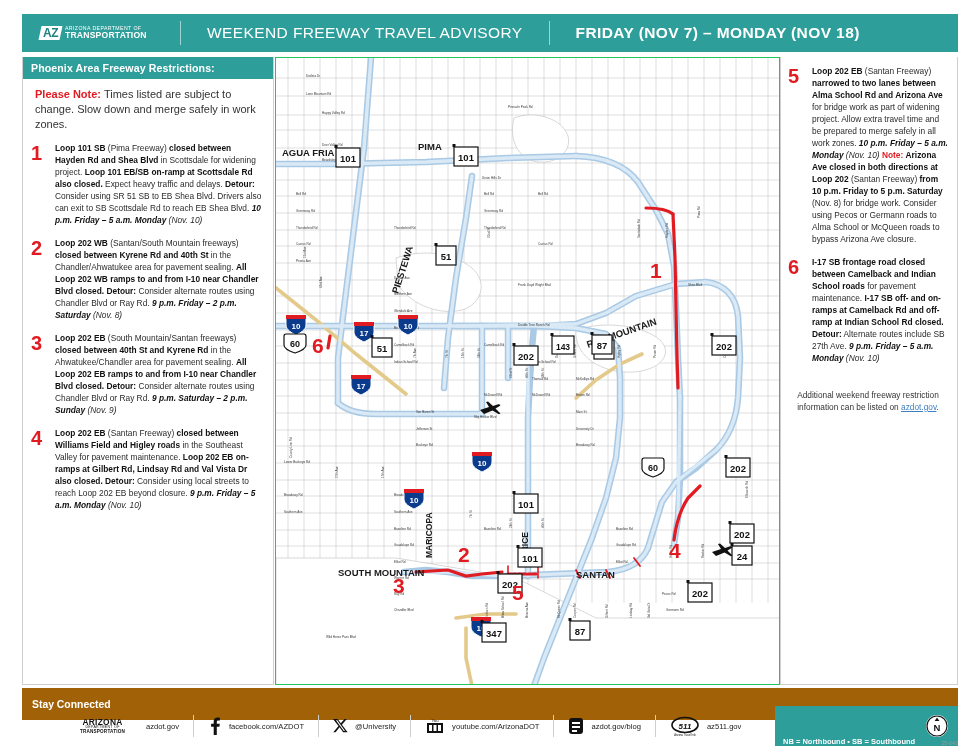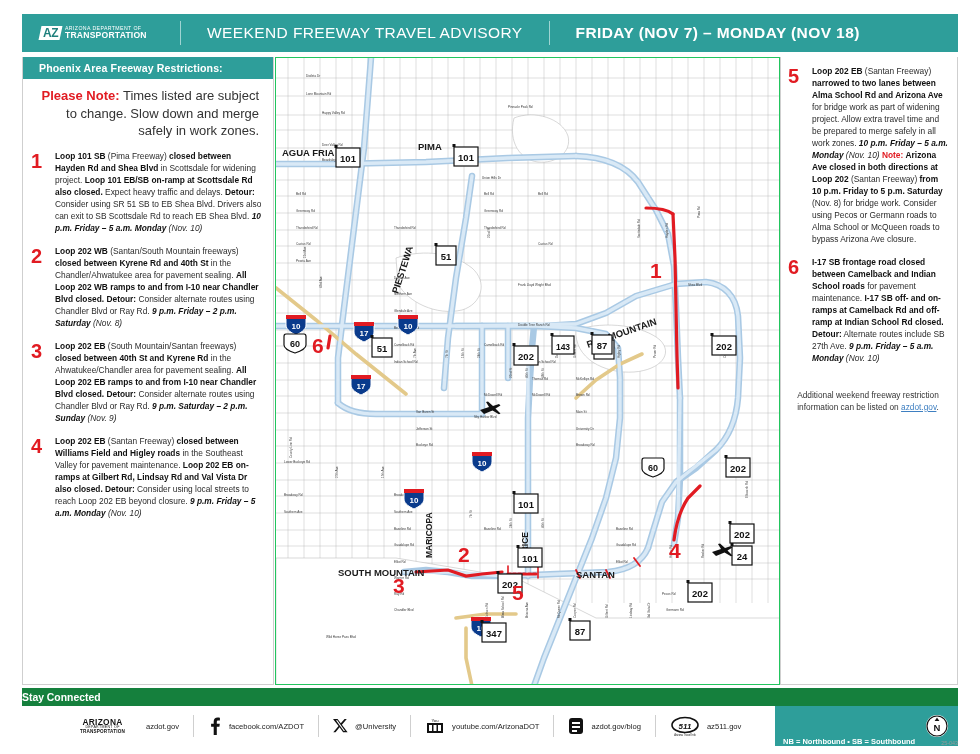--- a/index.html
+++ b/index.html
@@ -37,25 +37,25 @@
     padding-left: 26px; white-space:nowrap;
   }
 
   
   .left-panel {
     position:absolute; left:22px; top:57px; width:252px; height:628px;
     background:#fff; border:1px solid #cfcfcf; border-top:none;
   }
   .panel-head {
     background:#2e9e9a; color:#fff; font-weight:bold; font-size:10.6px;
-    padding:5px 0 5px 16px; letter-spacing:0.1px;
+    padding:5px 0 5px 8px; letter-spacing:0.1px;
   }
   .panel-body { padding: 8px 10px 6px 8px; }
   .note {
-    font-size:13px; color:#333; line-height:1.35; text-align:right;
+    font-size:11px; color:#333; line-height:1.35; text-align:left;
     padding: 0 4px 10px 4px;
   }
   .note b { color:#e11b22; font-weight:bold; }
 
   .item { display:flex; margin-bottom: 11px; }
   .item-num {
     color:#e11b22; font-weight:bold; font-size:20px; line-height:1;
     width:24px; flex:0 0 24px; text-align:left; padding-top:1px;
   }
   .item-txt { font-size:8.35px; line-height:1.44; color:#2b2b2b; flex:1; }
@@ -78,23 +78,23 @@
 
   
   .map {
     position:absolute; left:275px; top:57px; width:505px; height:628px;
     background:#ffffff; border:1px solid #22c55e; overflow:hidden;
   }
   .map svg { display:block; }
 
   
   .stay {
-    position:absolute; left:22px; top:688px; width:936px; height:18px;
-    background:#15803d; color:#fff; font-weight:bold; font-size:10.4px;
-    padding-left: 0; display:flex; align-items:center;
+    position:absolute; left:22px; top:688px; width:936px; height:32px;
+    background:#a16207; color:#fff; font-weight:bold; font-size:10.4px;
+    padding-left: 10px; display:flex; align-items:center;
   }
   .social {
     position:absolute; left:22px; top:706px; width:936px; height:40px;
     display:flex; align-items:center;
   }
   .soc-item { display:flex; align-items:center; height:40px; }
   .soc-label { font-size:7.6px; color:#222; margin-left:7px; white-space:nowrap; }
   .soc-sep { width:1px; height:22px; background:#cfcfcf; margin: 0 14px; }
   .soc-icon { display:flex; align-items:center; justify-content:flex-start; }
   .az-foot-logo { text-align:center; line-height:1; }

